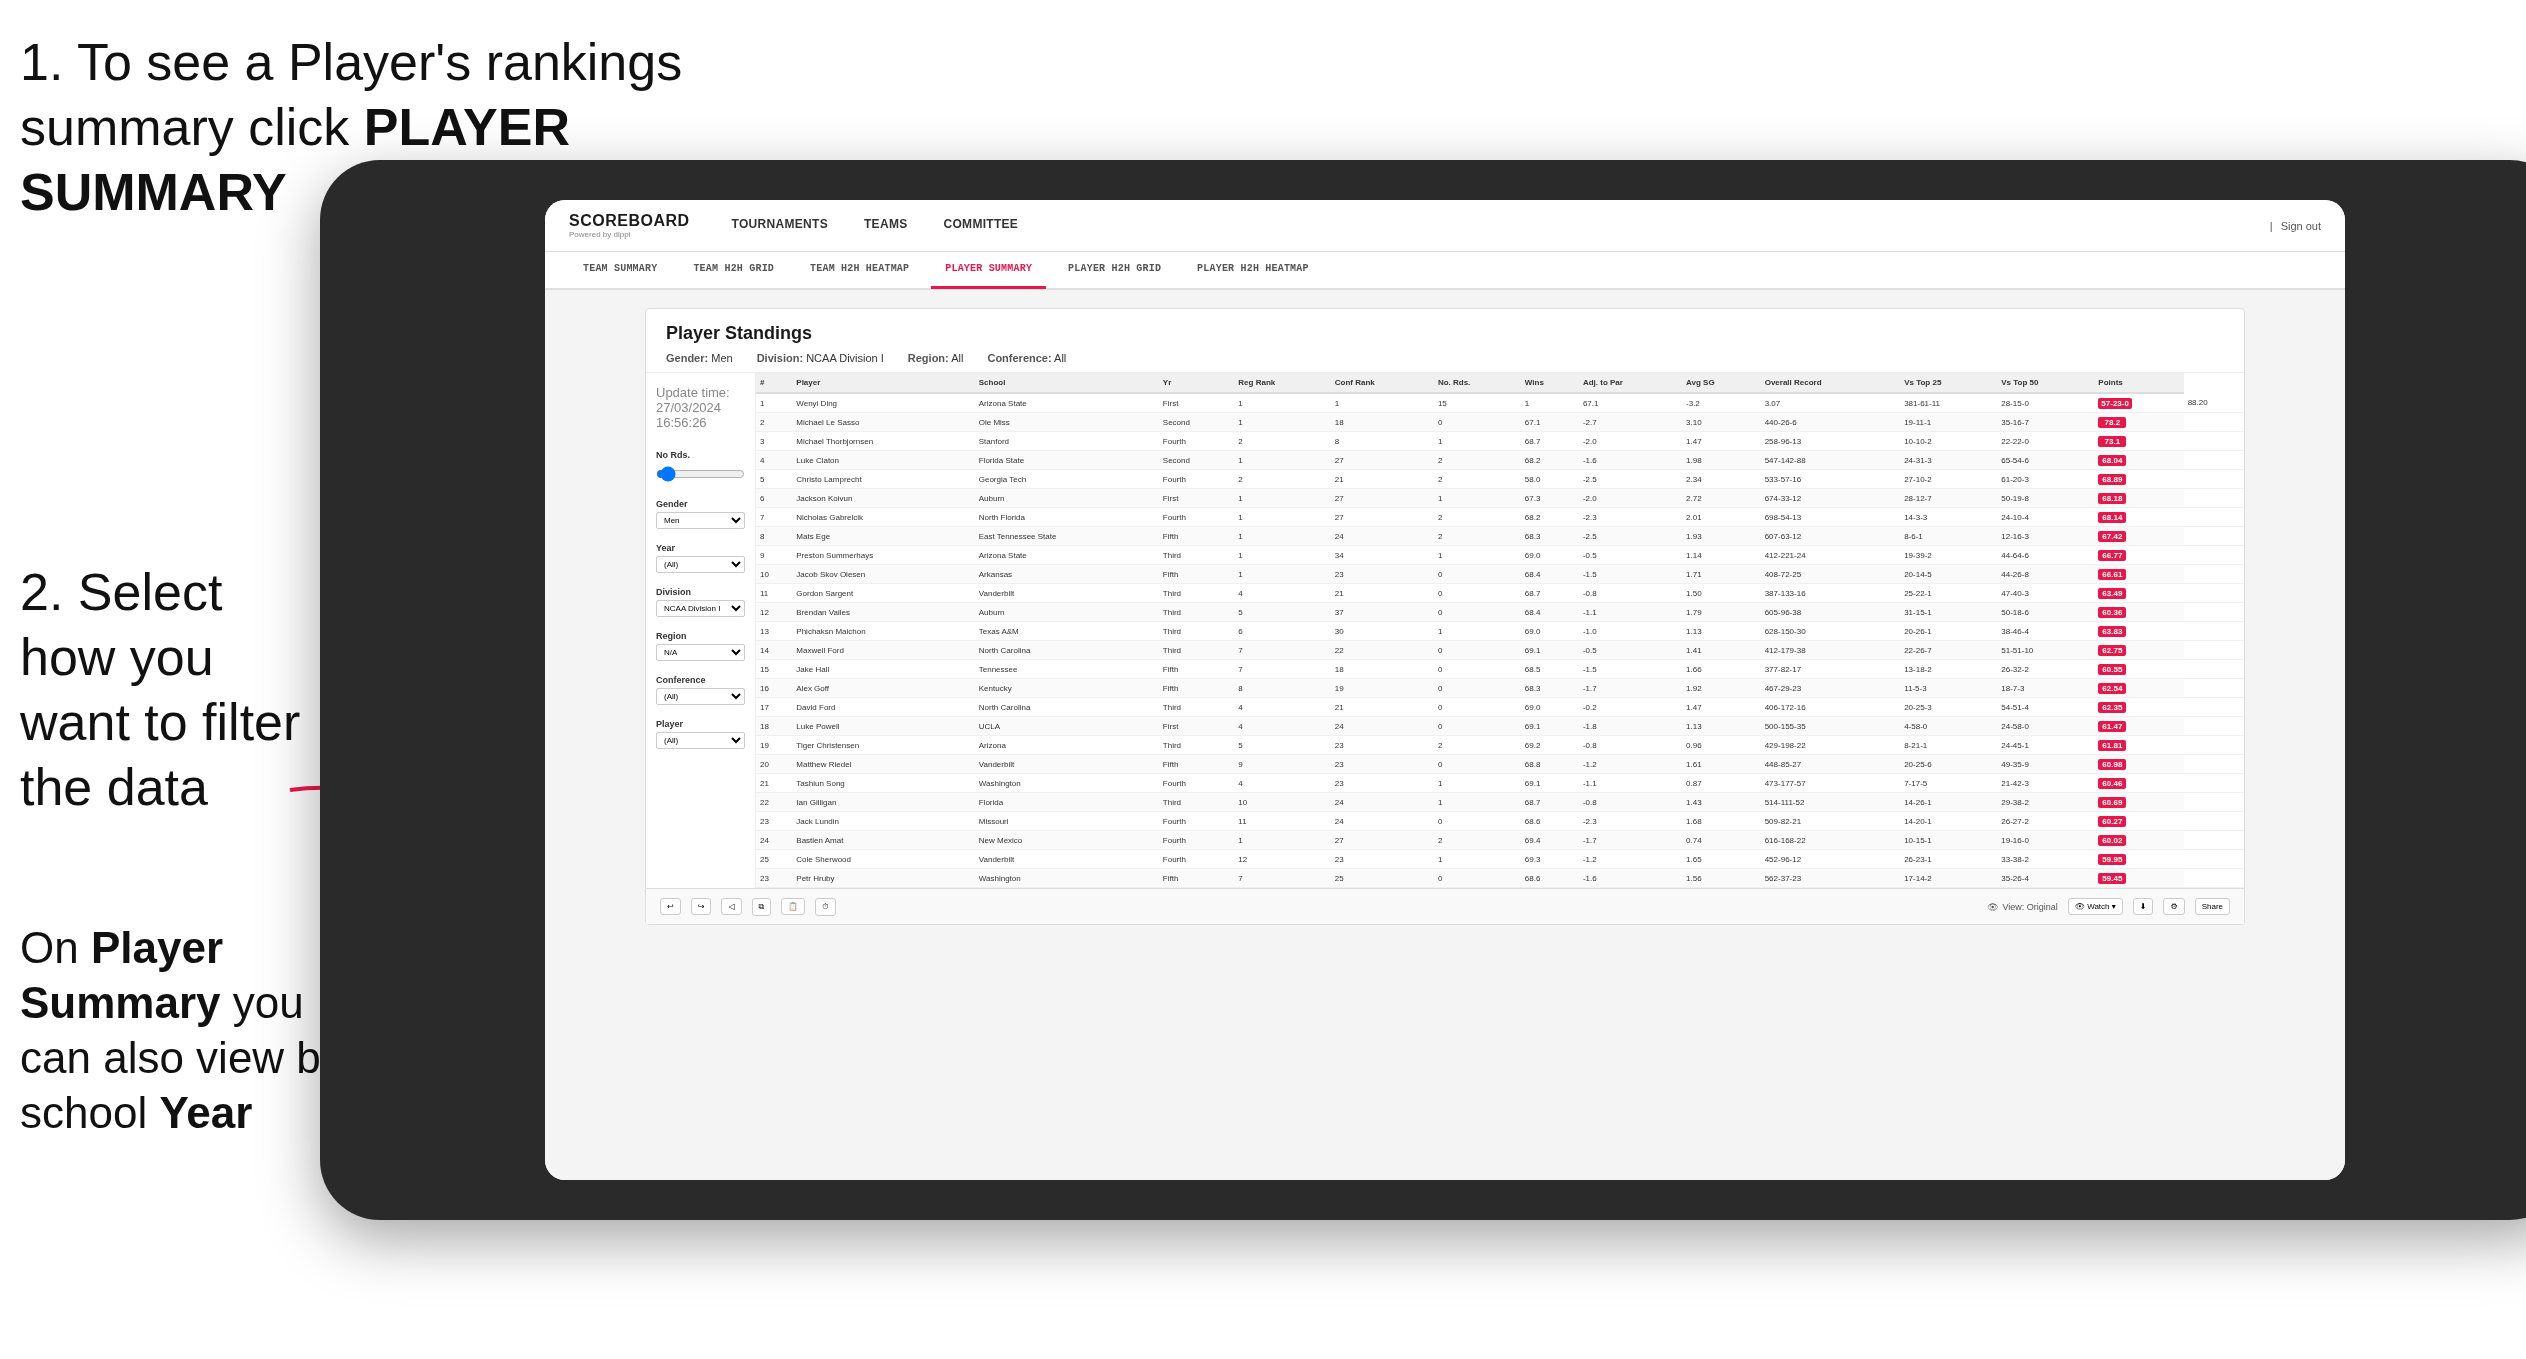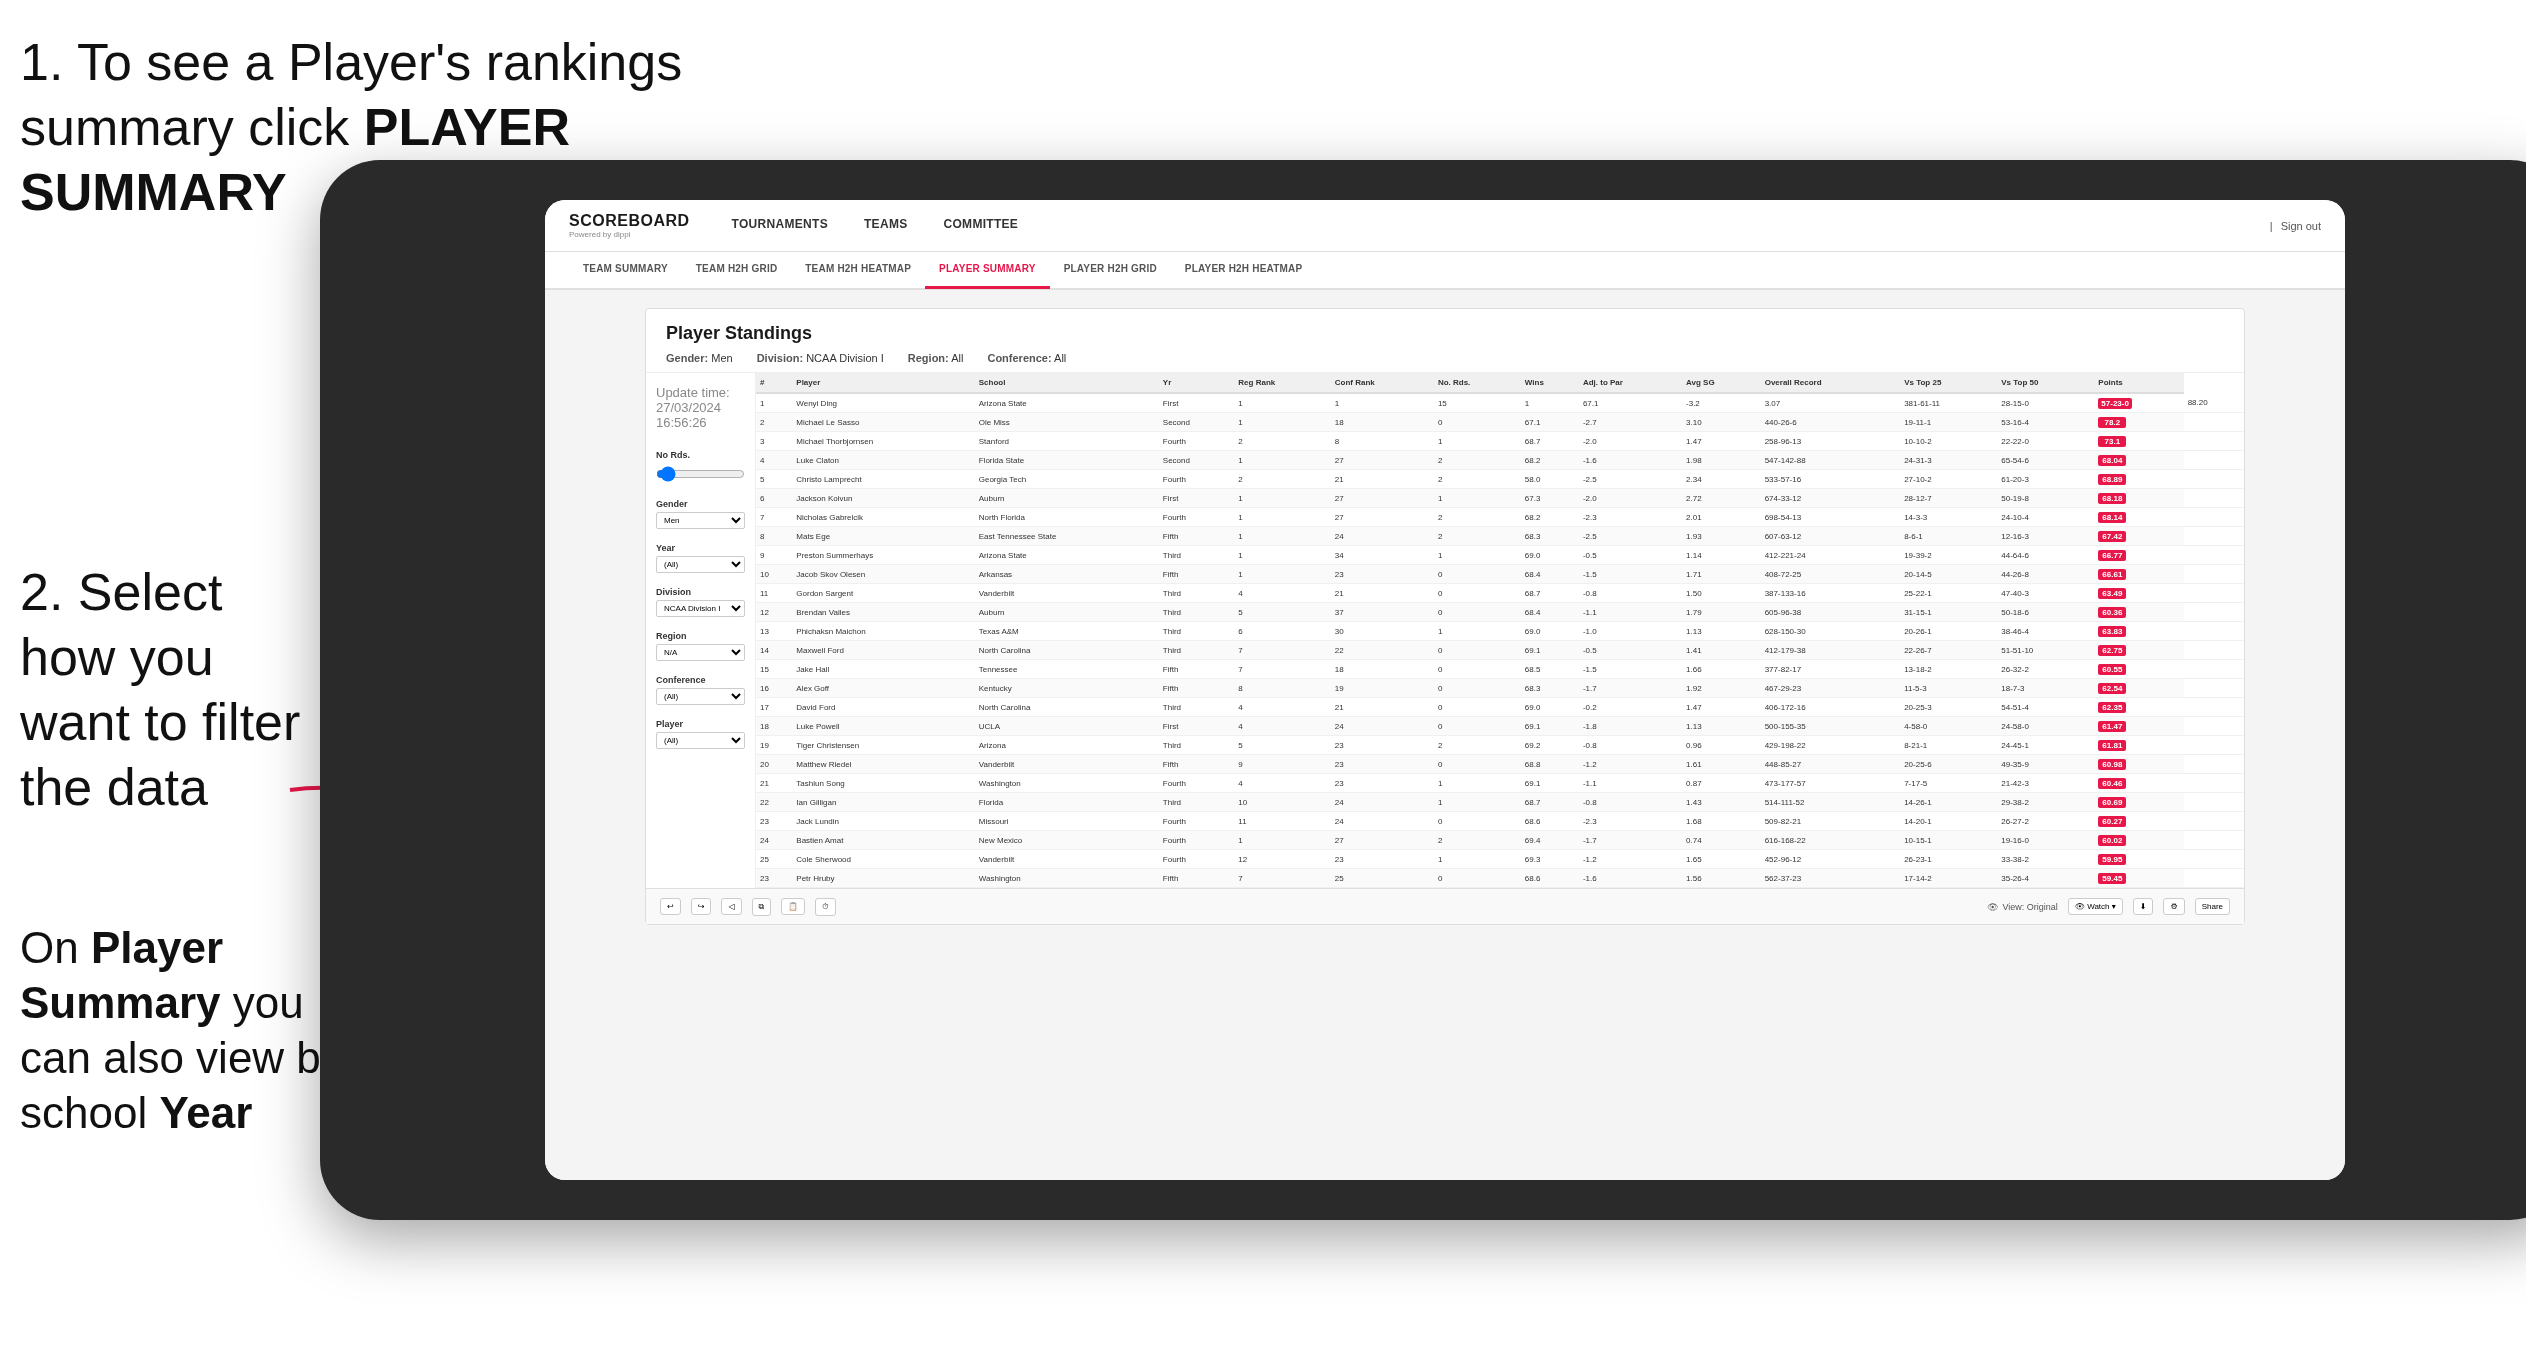--- a/index.html
+++ b/index.html
@@ -104,21 +104,22 @@
 
     
     .sub-nav {
       background: #ffffff;
       border-bottom: 2px solid #e0e0e0;
       display: flex;
       align-items: center;
       padding: 0 24px;
       height: 38px;
       flex-shrink: 0;
-      gap: 0;
+      gap: 8px;
+      font-family: Liberation Mono, monospace;
     }
     .sub-nav-item {
       padding: 0 14px;
       height: 38px;
       display: flex;
       align-items: center;
       font-size: 10px;
       font-weight: 600;
       color: #555;
       cursor: pointer;
@@ -472,21 +473,21 @@
                     <td>Ole Miss</td>
                     <td>Second</td>
                     <td>1</td>
                     <td>18</td>
                     <td>0</td>
                     <td>67.1</td>
                     <td>-2.7</td>
                     <td>3.10</td>
                     <td>440-26-6</td>
                     <td>19-11-1</td>
-                    <td>53-16-4</td>
+                    <td>35-16-7</td>
                     <td><span class="highlight-cell">78.2</span></td>
                   </tr>
                   <tr>
                     <td>3</td>
                     <td>Michael Thorbjornsen</td>
                     <td>Stanford</td>
                     <td>Fourth</td>
                     <td>2</td>
                     <td>8</td>
                     <td>1</td>

